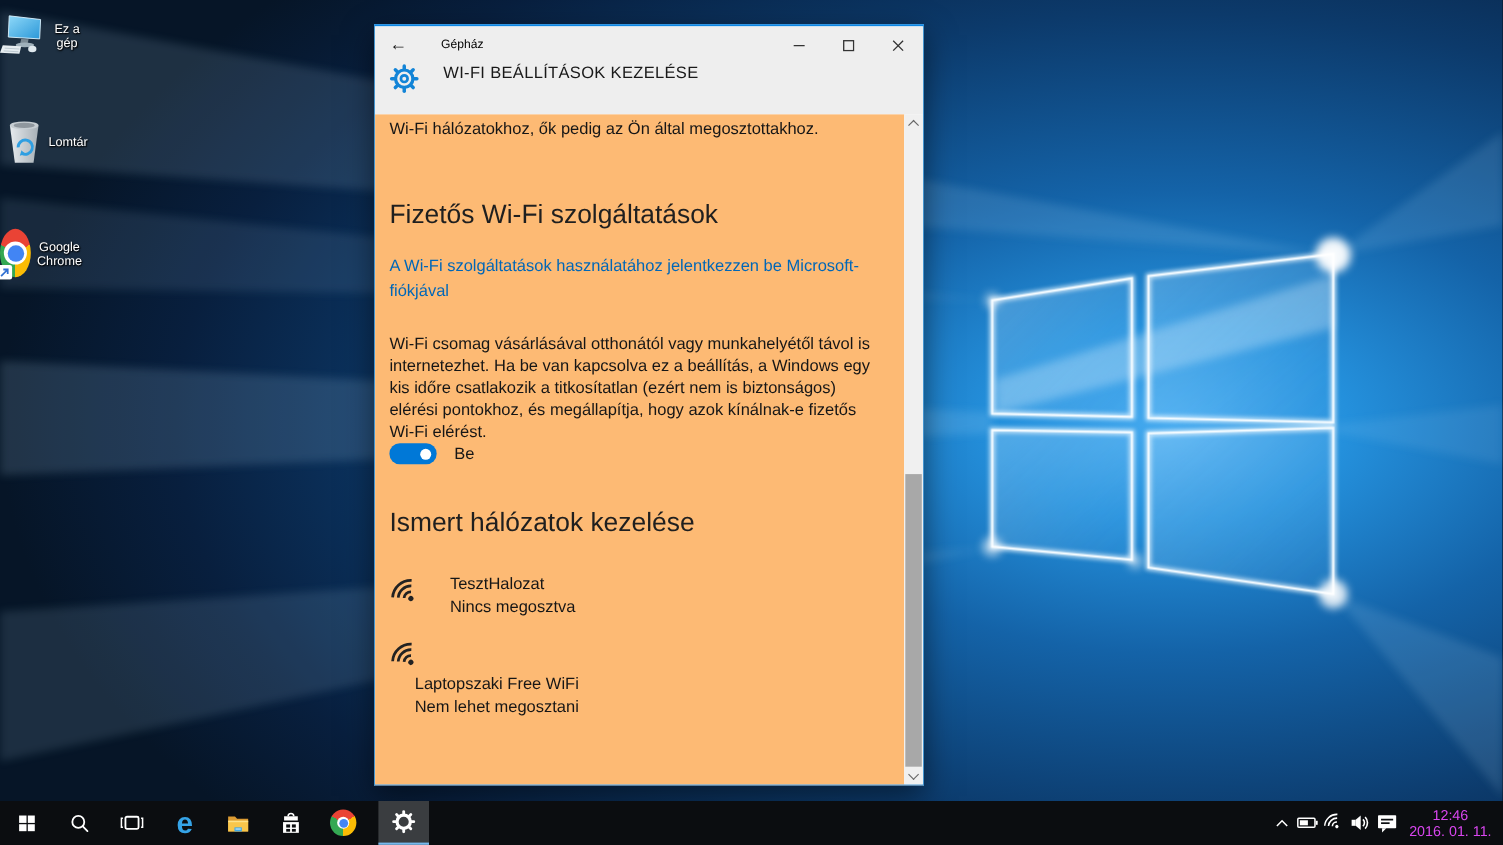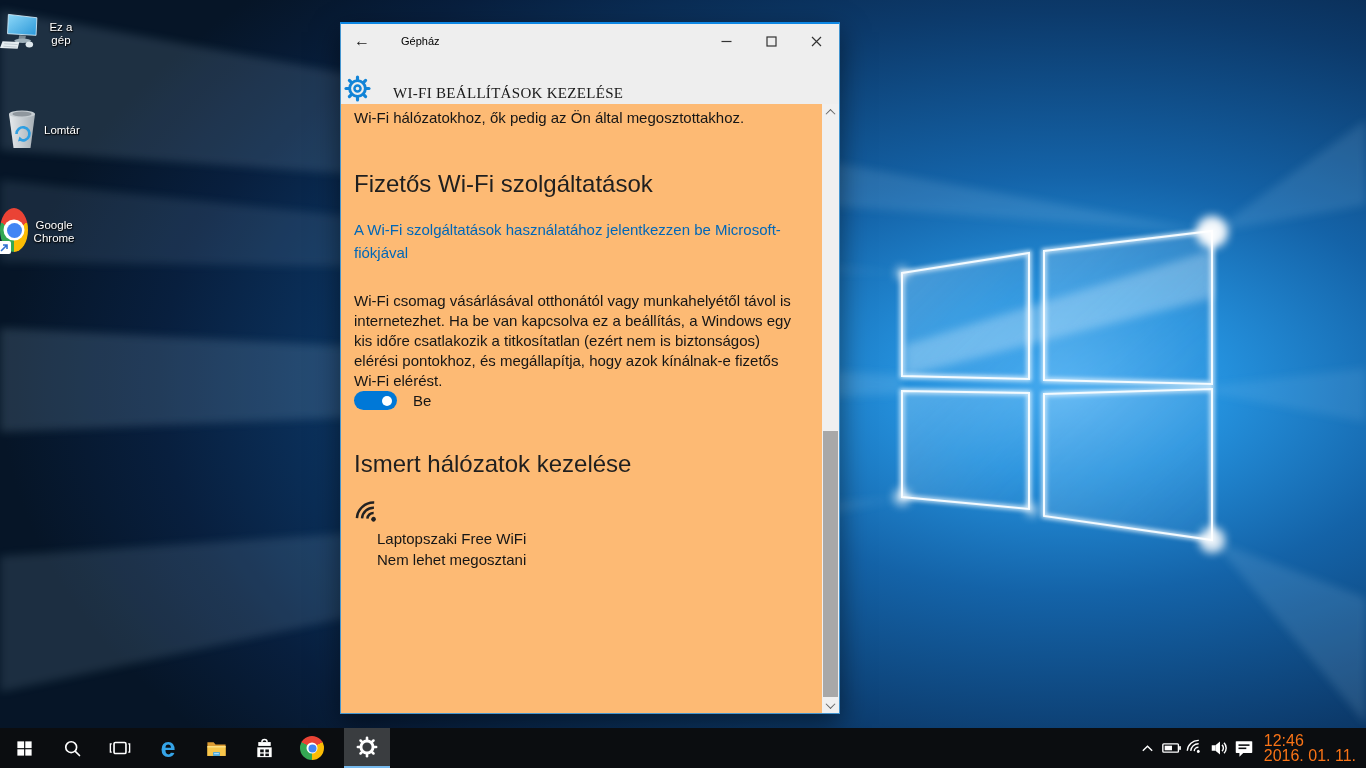--- a/index.html
+++ b/index.html
@@ -32,28 +32,28 @@
     background:#fff; border:1px solid #4495cf; border-top:2px solid #0d87e4;
     box-shadow:0 10px 26px rgba(0,0,0,.5); }
   .win-head { height:80px; background:#eeeeee; }
   .titlebar { height:34px; display:flex; align-items:center; padding-left:5px; }
   .back-button { width:32px; height:30px; border:none; background:transparent;
     font-size:16px; color:#1a1a1a; cursor:default; font-family:inherit; }
   .win-title { font-size:11px; color:#000000; margin-left:23px; }
   .win-controls { margin-left:auto; display:flex; height:34px; }
   .win-ctl { width:45px; height:34px; border:none; background:transparent;
     display:flex; align-items:center; justify-content:center; }
-  .page-header { display:flex; align-items:flex-end; padding-left:3px; height:44px;font-family:Liberation Serif, serif; }
+  .page-header { display:flex; align-items:flex-start; padding-left:13px; height:44px; }
   .page-header h1 { font-size:15px; font-weight:400; color:#191919;
     letter-spacing:.3px; margin-left:22px; }
 
   .content { position:absolute; top:80px; left:0; right:17px; bottom:0;
     padding:4px 26px 0 13px; font-size:15px; color:#161616; overflow:hidden; background:#fdba74; }
   .intro { line-height:20px; }
-  .sec-h { font-size:24px; font-weight:300; color:#1f1f1f; line-height:30px; margin-top:41px; }
+  .sec-h { font-size:24px; font-weight:300; color:#1f1f1f; line-height:30px; margin-top:53px; }
   .signin-link { display:block; margin-top:19px; color:#0067b8; line-height:23px;
     text-decoration:none; cursor:pointer; }
   .desc { margin-top:27px; line-height:20px; }
   .toggle-row { display:flex; align-items:center; }
   .toggle { width:43px; height:19px; border-radius:10px; background:#0078d7; position:relative; cursor:pointer; }
   .toggle .knob { position:absolute; right:5px; top:50%; transform:translateY(-50%);
     width:10px; height:10px; border-radius:50%; background:#fff; }
   .toggle-label { margin-left:16px; }
   .sec-h2 { margin-top:39px; }
   .network { display:flex; align-items:flex-start; cursor:default; }
@@ -77,21 +77,21 @@
   .taskbar { position:absolute; left:0; bottom:0; width:1366px; height:40px;
     background:#0b0d10; z-index:5; display:flex; align-items:stretch; }
   .tb-btn { width:48px; height:40px; border:none; background:transparent;
     display:flex; align-items:center; justify-content:center; }
   .tb-btn.active { width:46px; margin-left:8px; background:#3a3d40;
     border-bottom:2px solid #76b9ed; }
   .edge-glyph { font-size:27px; font-weight:bold; color:#35a4e8; line-height:27px; }
   .tray { margin-left:auto; display:flex; align-items:center; }
   .tray-btn { width:24px; height:40px; border:none; background:transparent;
     display:flex; align-items:center; justify-content:center; }
-  .clock { text-align:left; color:#f97316; font-size:16px; line-height:15px;
+  .clock { text-align:center; color:#d946ef; font-size:13px; line-height:15px;
     padding:0 10px 0 8px; cursor:default; }
 </style>
 </head>
 <body>
 
 <svg id="wallpaper" width="1366" height="768" viewBox="0 0 1366 768">
   <defs>
     <radialGradient id="bgGlow" cx="78%" cy="50%" r="78%">
       <stop offset="0%" stop-color="#47abf0"></stop>
       <stop offset="15%" stop-color="#2490dc"></stop>
@@ -252,20 +252,36 @@
 
     <div class="toggle-row">
       <div class="toggle">
         <div class="knob"></div>
       </div>
       <span class="toggle-label">Be</span>
     </div>
 
     <h2 class="sec-h sec-h2">Ismert hálózatok kezelése</h2>
 
+    <div class="network first">
+      <svg class="nicon" width="32" height="30" viewBox="0 0 24 24">
+        <g transform="rotate(-42 12 13)">
+          <circle cx="12" cy="17.2" r="1.9" fill="#222"></circle>
+          <g stroke="#222" stroke-width="2" fill="none">
+            <path d="M8.6,13.6 a4.9,4.9 0 0 1 6.8,0"></path>
+            <path d="M5.6,10.6 a9.2,9.2 0 0 1 12.8,0"></path>
+            <path d="M2.7,7.7 a13.3,13.3 0 0 1 18.6,0"></path>
+          </g>
+        </g>
+      </svg>
+      <div class="ntext">
+        <div class="net-name">TesztHalozat</div>
+        <div class="net-status">Nincs megosztva</div>
+      </div>
+    </div>
 
     <div class="network second">
       <svg class="nicon" width="32" height="30" viewBox="0 0 24 24">
         <g transform="rotate(-42 12 13)">
           <circle cx="12" cy="17.2" r="1.9" fill="#222"></circle>
           <g stroke="#222" stroke-width="2" fill="none">
             <path d="M8.6,13.6 a4.9,4.9 0 0 1 6.8,0"></path>
             <path d="M5.6,10.6 a9.2,9.2 0 0 1 12.8,0"></path>
             <path d="M2.7,7.7 a13.3,13.3 0 0 1 18.6,0"></path>
           </g>

